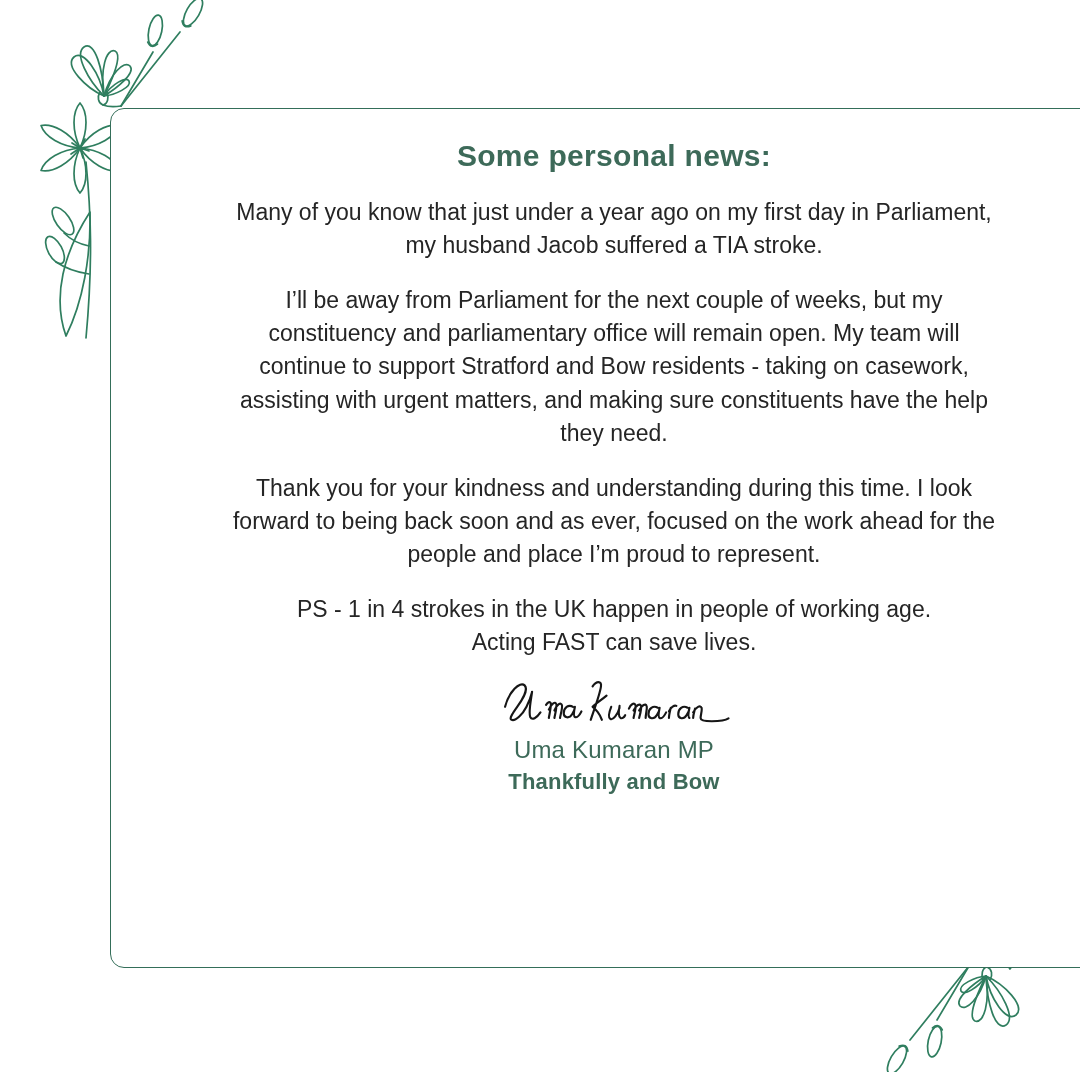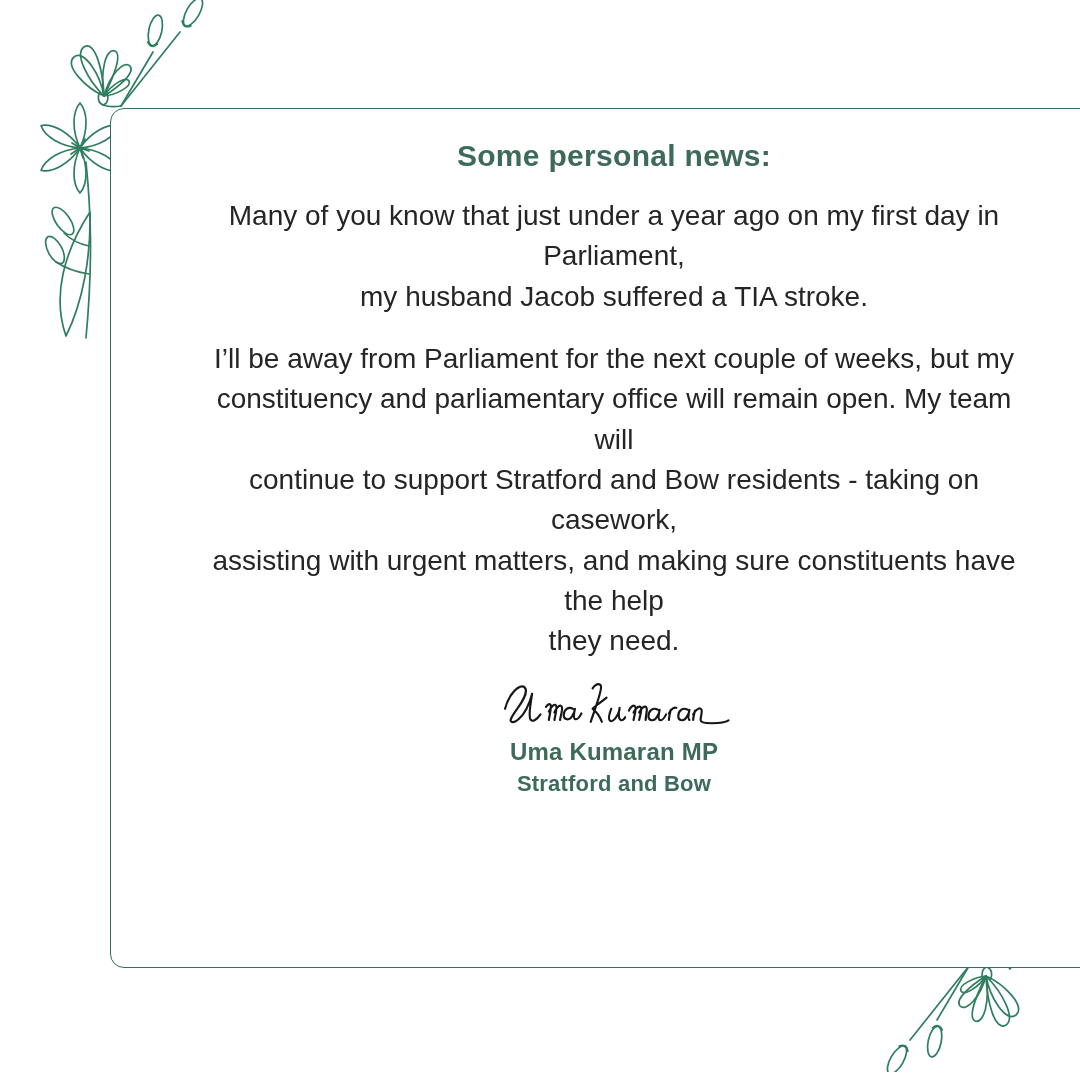--- a/index.html
+++ b/index.html
@@ -24,26 +24,26 @@
     position:absolute;left:110px;top:108px;width:1008px;height:860px;
     background:#ffffff;border:1.6px solid #346e59;border-radius:14px;
     z-index:2;display:flex;flex-direction:column;align-items:center;
     text-align:center;padding:26px 18px 18px;
   }
   .card-title{
     font-size:30px;font-weight:bold;color:var(--accent);
     letter-spacing:.3px;margin:4px 0 12px;
   }
   .para{
-    font-size:28px;line-height:1.44;color:var(--bodytext);
+    font-size:23px;line-height:1.44;color:var(--bodytext);
     white-space:pre-line;margin:11px 0;max-width:828px;
   }
   .sig-wrap{margin:6px 0 2px;height:56px;display:flex;align-items:center;justify-content:center;}
   .sig-wrap svg *{stroke:var(--ink);fill:none;stroke-width:2.3;stroke-linecap:round;stroke-linejoin:round;}
-  .signer-name{font-size:24px;font-weight:bold;color:var(--accent);margin-top:2px;letter-spacing:.2px;}
+  .signer-name{font-size:24px;font-weight:normal;color:var(--accent);margin-top:2px;letter-spacing:.2px;}
   .signer-constituency{font-size:22px;font-weight:bold;color:var(--accent);margin-top:5px;letter-spacing:.2px;}
 </style>
 </head>
 <body>
 
 <div class="canvas">
 
   <svg class="flora flora-tl" width="230" height="340" viewBox="0 0 230 340" aria-hidden="true">
     <defs>
       <path id="petal" d="M80 148 C72 131 72 112 80 103 C88 112 88 131 80 148 Z"></path>
@@ -112,20 +112,25 @@
   <div class="card">
     <div class="card-title">Some personal news:</div>
 
     <p class="para">Many of you know that just under a year ago on my first day in Parliament,
 my husband Jacob suffered a TIA stroke.</p>
     <p class="para">I’ll be away from Parliament for the next couple of weeks, but my
 constituency and parliamentary office will remain open. My team will
 continue to support Stratford and Bow residents - taking on casework,
 assisting with urgent matters, and making sure constituents have the help
 they need.</p>
+    <p class="para">Thank you for your kindness and understanding during this time. I look
+forward to being back soon and as ever, focused on the work ahead for the
+people and place I’m proud to represent.</p>
+    <p class="para">PS - 1 in 4 strokes in the UK happen in people of working age.
+Acting FAST can save lives.</p>
 
     <div class="sig-wrap" role="img" aria-label="Uma Kumaran">
       <svg width="238" height="54" viewBox="0 0 250 58" aria-hidden="true">
 
         <path d="M8 32 C12 16 24 4 29 9 C33 13 27 24 21 32 C16 39 12 45 15 46 C19 48 27 40 31 32 C34 26 36 20 37 16 C36 24 33 37 35 43 C37 47 42 44 46 38"></path>
 
         <path d="M52 30 C54 27 56 26 57 28 C58 30 56 38 55 44 M55 35 C58 28 62 26 63 29 C64 31 62 39 61 44 M61 36 C64 29 68 27 69 30 C70 32 68 39 67 44"></path>
 
         <path d="M81 32 C76 29 71 33 71 39 C71 44 77 45 80 40 C82 37 83 33 83 32 C82 37 81 42 83 43 C85 44 88 41 90 37"></path>
 
@@ -139,15 +144,15 @@
 
         <path d="M186 33 C185 37 184 41 184 44 M184 37 C186 32 190 30 192 31"></path>
 
         <path d="M204 33 C199 30 194 34 194 40 C194 45 200 46 203 41 C205 38 206 34 206 33 C205 38 204 43 206 44"></path>
 
         <path d="M212 34 C211 38 210 41 210 44 M210 38 C213 32 218 30 219 33 C220 35 218 41 218 44 C218 46 222 47.5 230 47.5 C238 47.5 245 46.5 248 44.5"></path>
       </svg>
     </div>
 
     <div class="signer-name">Uma Kumaran MP</div>
-    <div class="signer-constituency">Stratford and Bow</div>
+    <div class="signer-constituency">Thankfully and Bow</div>
   </div>
 </div>
 
 </body></html>

